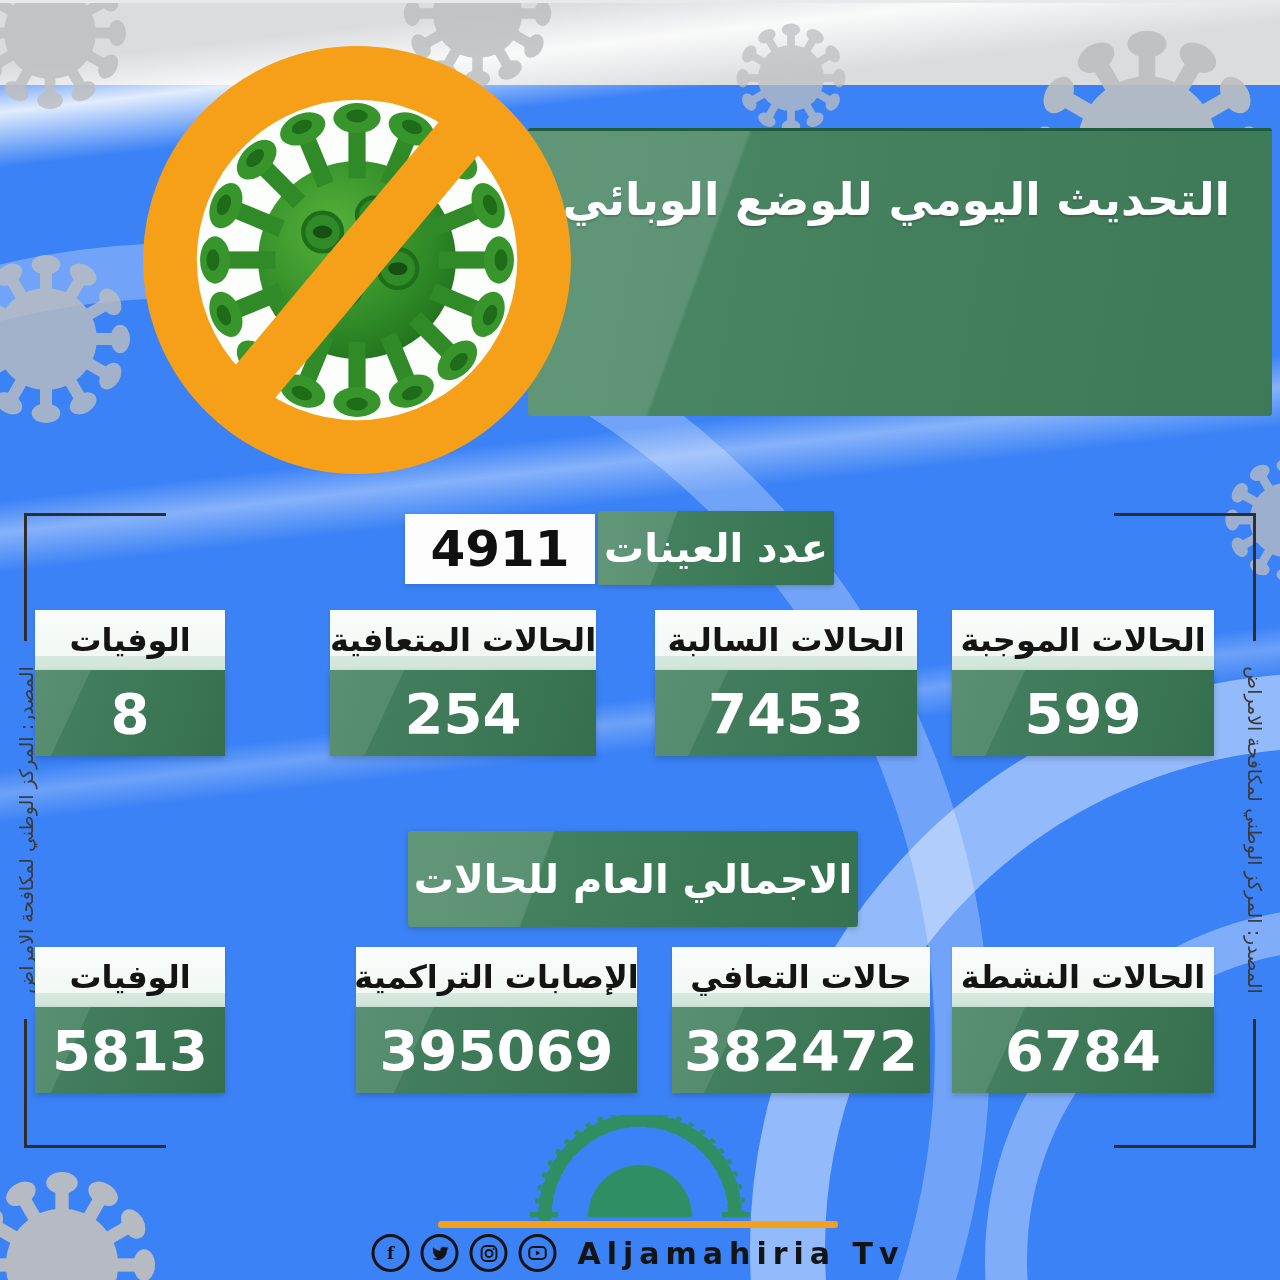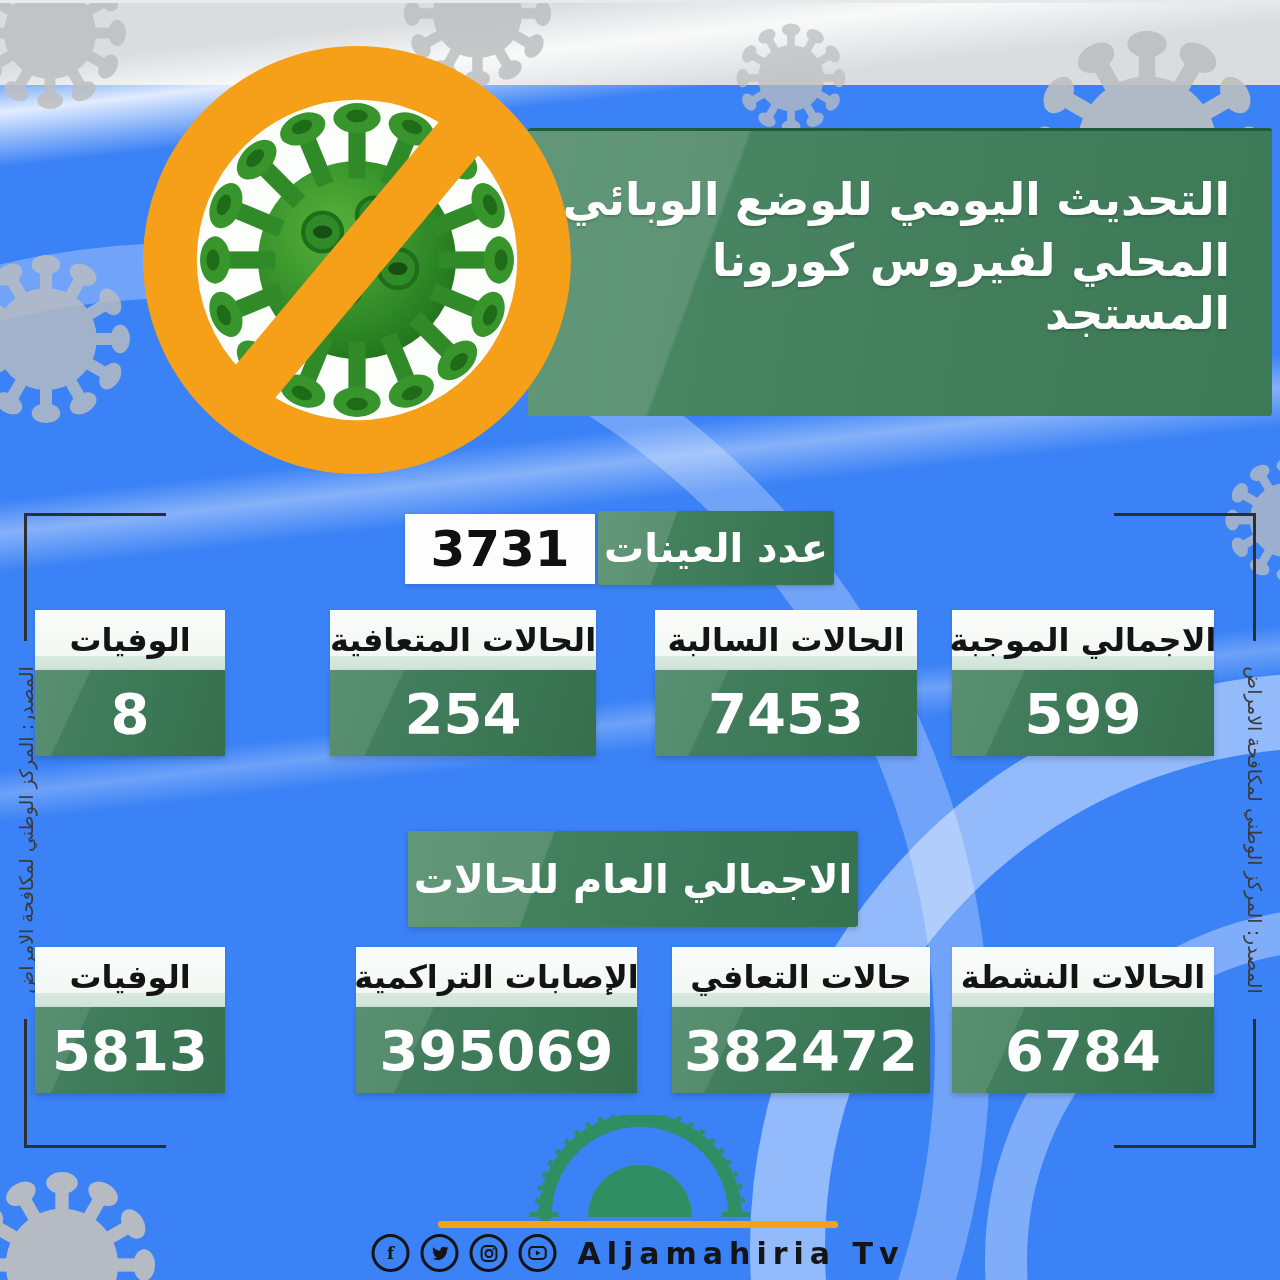--- a/index.html
+++ b/index.html
@@ -161,21 +161,20 @@
     </svg>
   <svg class="wm" style="left:1218px;top:448px;width:138px;height:138px;opacity:.75" viewBox="0 0 100 100">
       <use href="#wvirus-shape"></use>
     </svg>
   <svg class="wm" style="left:-42px;top:1158px;width:208px;height:208px;opacity:.95" viewBox="0 0 100 100">
       <use href="#wvirus-shape"></use>
     </svg>
 
   <div class="banner">
     <div class="h-line">التحديث اليومي للوضع الوبائي</div>
-    <div class="h-line">المحلي لفيروس كورونا المستجد</div>
   </div>
 
   <svg class="no-sign" viewBox="0 0 200 200">
     <circle cx="100" cy="100" r="76" fill="#fcfefc"></circle>
     <g>
       <circle cx="100" cy="100" r="46" fill="url(#vg)"></circle>
       <use href="#gspike" transform="translate(100 100)"></use>
       <use href="#gspike" transform="translate(100 100) rotate(22.5)"></use>
       <use href="#gspike" transform="translate(100 100) rotate(45)"></use>
       <use href="#gspike" transform="translate(100 100) rotate(67.5)"></use>
@@ -199,25 +198,25 @@
         <circle cx="119" cy="104" r="9" fill="#2f8a27" stroke="#1f6e1a" stroke-width="2"></circle>
           <ellipse cx="119" cy="104" rx="4.5" ry="3" fill="#174f12"></ellipse>
         <circle cx="94" cy="113" r="8" fill="#2f8a27" stroke="#1f6e1a" stroke-width="2"></circle>
           <ellipse cx="94" cy="113" rx="4" ry="2.7" fill="#174f12"></ellipse>
       </g>
     </g>
     <line x1="156" y1="33" x2="44" y2="167" stroke="#f6a01a" stroke-width="24"></line>
     <circle cx="100" cy="100" r="87" fill="none" stroke="#f6a01a" stroke-width="25"></circle>
   </svg>
 
-  <div class="samples-value">3731</div>
+  <div class="samples-value">4911</div>
   <div class="samples-label">عدد العينات</div>
 
   <div class="card" style="left:952px;top:607px;width:262px;">
-    <div class="card-label">الاجمالي الموجبة</div>
+    <div class="card-label">الحالات الموجبة</div>
     <div class="card-value">599</div>
   </div>
   <div class="card" style="left:655px;top:607px;width:262px;">
     <div class="card-label">الحالات السالبة</div>
     <div class="card-value">7453</div>
   </div>
   <div class="card" style="left:330px;top:607px;width:266px;">
     <div class="card-label">الحالات المتعافية</div>
     <div class="card-value">254</div>
   </div>

